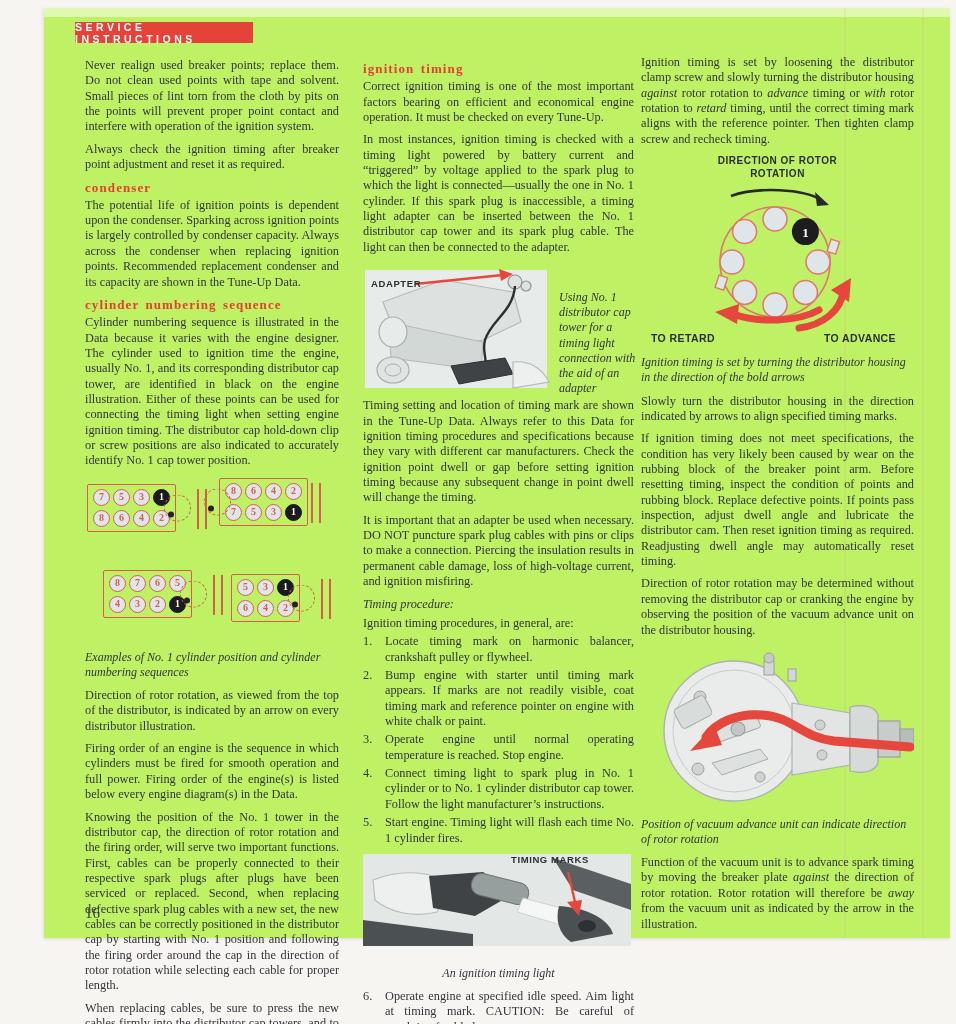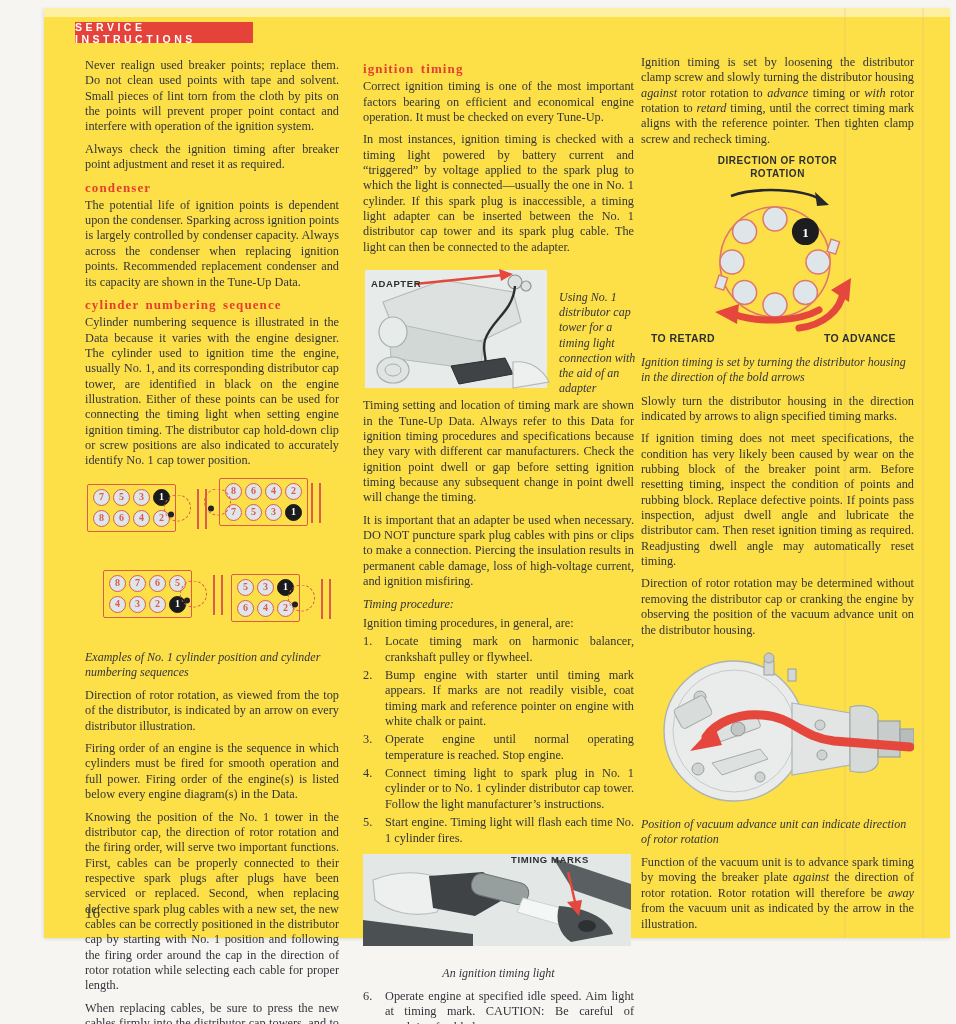--- a/index.html
+++ b/index.html
@@ -4,21 +4,21 @@
 <style>
   html,body{margin:0;padding:0;}
   body{
     width:956px;height:1024px;position:relative;
     background:#f7f5f2;
     font-family:"Liberation Serif",serif;
     color:#33343a;
   }
   .page{
     position:absolute;left:44px;top:8px;width:906px;height:930px;
-    background:#fde047;
+    background:#bef264;
     box-shadow:-2px 0 3px rgba(0,0,0,.05), 0 2px 3px rgba(0,0,0,.06);
   }
   .page::before{content:"";position:absolute;top:0;left:0;right:0;height:9px;background:rgba(255,255,255,.5);}
   .scanline{position:absolute;top:0;bottom:0;width:2px;background:rgba(214,164,152,.16);}
   .banner{
     position:absolute;left:31px;top:14px;width:178px;height:21px;
     background:#e5433a;color:#ffffff;
     font-family:"Liberation Sans",sans-serif;font-weight:bold;
     font-size:10.5px;letter-spacing:3.5px;
     display:flex;align-items:center;justify-content:center;

